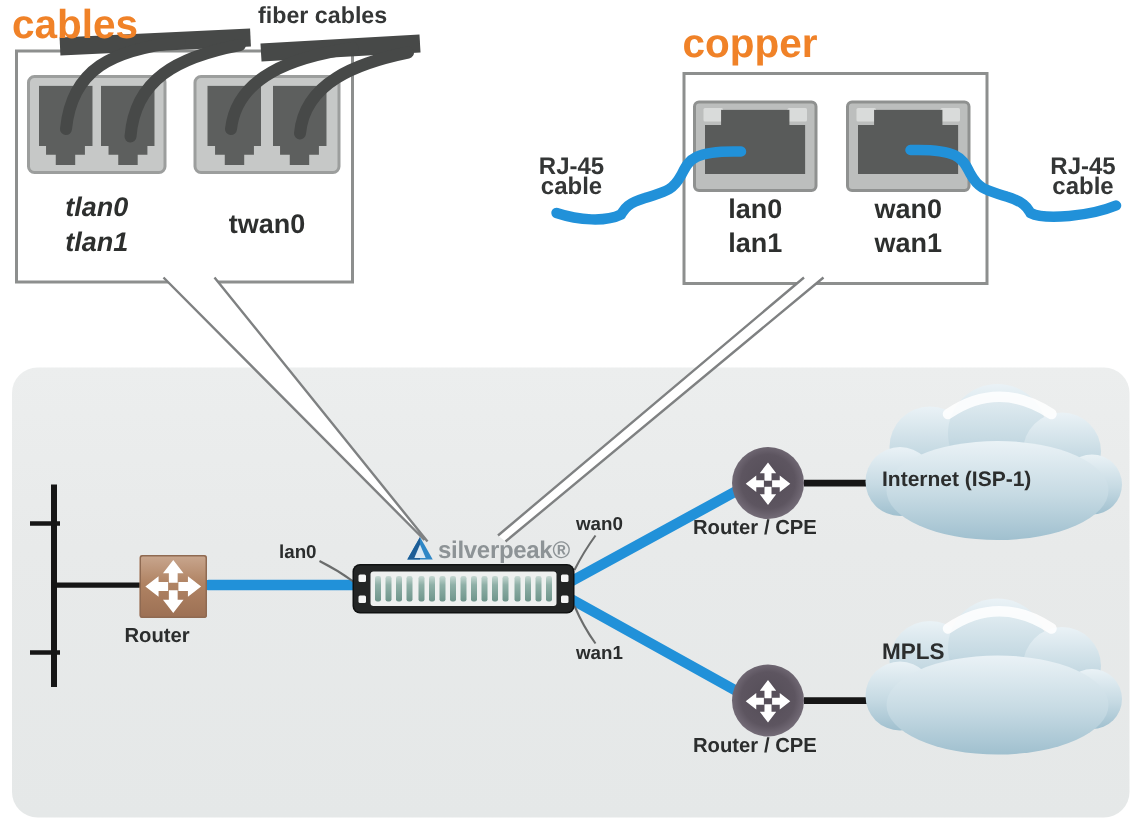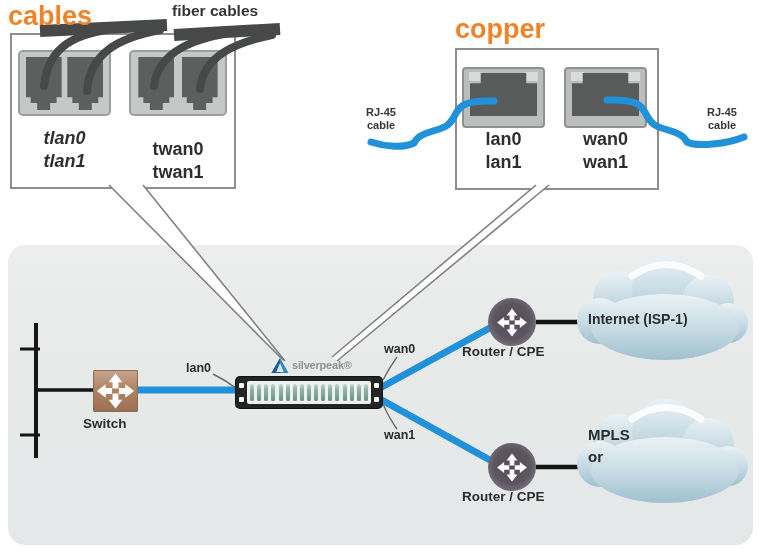--- a/index.html
+++ b/index.html
@@ -3,21 +3,21 @@
 <meta charset="utf-8">
 <style>
   html,body{margin:0;padding:0;}
   body{width:761px;height:553px;position:relative;overflow:hidden;background:#ffffff;
        font-family:"Liberation Sans", sans-serif;}
   .abs{position:absolute;}
   
   .title-orange{font-size:27px;font-weight:bold;color:#f08228;letter-spacing:0;}
   .lbl-dark{color:#343636;font-weight:bold;}
   .port-caption{font-size:18px;font-weight:bold;line-height:23px;text-align:center;color:#2d2f2e;}
-  .small-caption{font-size:11px;font-weight:bold;line-height:12.5px;text-align:center;color:#343636;}
+  .small-caption{font-size:16px;font-weight:bold;line-height:12.5px;text-align:center;color:#343636;}
   .node-caption{font-size:13.5px;font-weight:bold;color:#2b2d2d;}
   .wire-lbl{font-size:12.5px;font-weight:bold;color:#2b2d2d;}
   
   .callout-box{background:#fff;border:2px solid #8d8f8e;}
   
   .fiber-block{background:#c6c8c7;border:2px solid #9c9e9d;border-radius:5px;
                display:flex;justify-content:space-evenly;align-items:flex-start;padding-top:5px;box-sizing:border-box;}
   .fiber-port{width:36px;height:53px;background:#5d5f5e;
       clip-path:polygon(0 0,100% 0,100% 76%,86% 76%,86% 87%,68% 87%,68% 100%,32% 100%,32% 87%,14% 87%,14% 76%,0 76%);}
   
@@ -34,21 +34,21 @@
   .router{width:48px;height:48px;border-radius:50%;
       background:radial-gradient(circle at 50% 48%, #544d57 0%, #5d5560 52%, #7d7581 80%, #a59dab 97%);
       display:flex;align-items:center;justify-content:center;}
   
   .appliance{background:#232525;border-radius:4px;box-shadow:0 0 0 1px #101212;}
   .appliance .screw{position:absolute;width:5px;height:5px;background:#f4f5f5;border-radius:1px;}
   .vents{position:absolute;left:11px;right:11px;top:4px;bottom:4px;background:#eef0ef;border-radius:2px;
       display:flex;align-items:center;justify-content:space-evenly;}
   .vent-bar{width:4px;height:17px;border-radius:1.5px;
       background:linear-gradient(180deg,#c6d8d2 0%,#8fb0a7 35%,#6f958b 100%);}
-  .brand-txt{font-size:11px;font-weight:600;color:#8d9396;letter-spacing:-0.2px;}
+  .brand-txt{font-size:16px;font-weight:600;color:#8d9396;letter-spacing:-0.2px;}
 </style>
 </head>
 <body>
 
 <div class="abs panel" style="left:8px;top:245px;width:745px;height:300px;"></div>
 
 <div class="abs callout-box" style="left:10px;top:33px;width:222px;height:152px;"></div>
 <div class="abs callout-box" style="left:455px;top:48px;width:200px;height:138px;"></div>
 
 <div class="abs fiber-block" style="left:18px;top:50px;width:93px;height:66px;">
@@ -152,21 +152,20 @@
 <div class="abs title-orange" style="left:8px;top:1px;">cables</div>
 <div class="abs lbl-dark" style="left:172px;top:2px;font-size:15.5px;">fiber cables</div>
 <div class="abs title-orange" style="left:455px;top:14px;">copper</div>
 
 <div class="abs port-caption" style="left:18px;top:127px;width:93px;font-style:italic;">
   <div>tlan0</div>
   <div>tlan1</div>
 </div>
 <div class="abs port-caption" style="left:129px;top:127px;width:98px;margin-top:11px;">
   <div>twan0</div>
-  <div>twan1</div>
 </div>
 
 <div class="abs port-caption" style="left:462px;top:128px;width:83px;">
   <div>lan0</div>
   <div>lan1</div>
 </div>
 <div class="abs port-caption" style="left:564px;top:128px;width:83px;">
   <div>wan0</div>
   <div>wan1</div>
 </div>
@@ -183,21 +182,21 @@
 <div class="abs switch-box" style="left:93px;top:370px;width:45px;height:42px;">
   <svg width="45" height="42" viewBox="0 0 46 42">
     <g fill="#ffffff">
       <polygon points="23,3 16,12 20,12 20,18.5 26,18.5 26,12 30,12"></polygon>
       <polygon points="23,39 16,30 20,30 20,23.5 26,23.5 26,30 30,30"></polygon>
       <polygon points="4,21 13,14 13,18 19.5,18 19.5,24 13,24 13,28"></polygon>
       <polygon points="42,21 33,14 33,18 26.5,18 26.5,24 33,24 33,28"></polygon>
     </g>
   </svg>
 </div>
-<div class="abs node-caption" style="left:83px;top:416px;width:65px;">Switch</div>
+<div class="abs node-caption" style="left:83px;top:416px;width:65px;">Router</div>
 
 <div class="abs wire-lbl" style="left:186px;top:361px;">lan0</div>
 <div class="abs wire-lbl" style="left:384px;top:342px;">wan0</div>
 <div class="abs wire-lbl" style="left:384px;top:428px;">wan1</div>
 
 <div class="abs appliance" style="left:236px;top:377px;width:146px;height:31px;">
   <div class="screw" style="left:3px;top:6px;"></div>
   <div class="screw" style="left:3px;bottom:6px;"></div>
   <div class="screw" style="right:3px;top:6px;"></div>
   <div class="screw" style="right:3px;bottom:6px;"></div>
@@ -251,14 +250,13 @@
     </g>
   </svg>
 </div>
 <div class="abs node-caption" style="left:462px;top:489px;width:102px;">Router / CPE</div>
 
 <div class="abs node-caption" style="left:588px;top:311px;width:154px;font-size:14px;">
   <div>Internet (ISP-1)</div>
 </div>
 <div class="abs node-caption" style="left:588px;top:424px;width:154px;font-size:15px;line-height:22px;">
   <div>MPLS</div>
-  <div>or</div>
 </div>
 
 </body></html>

